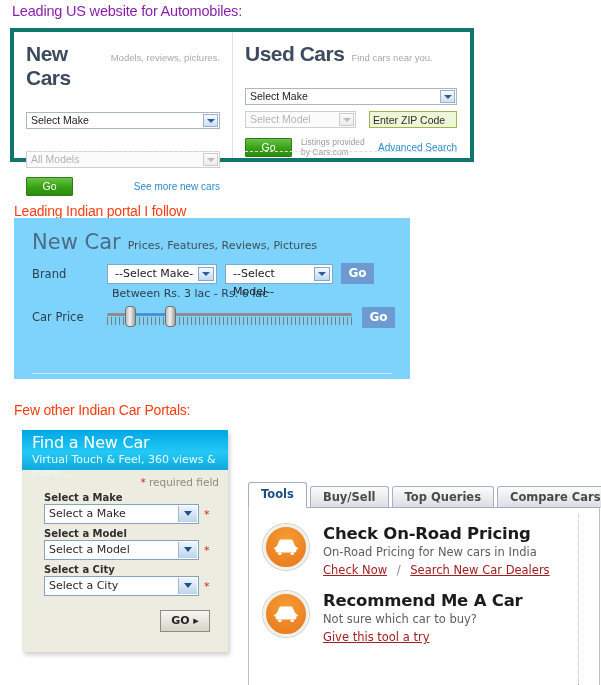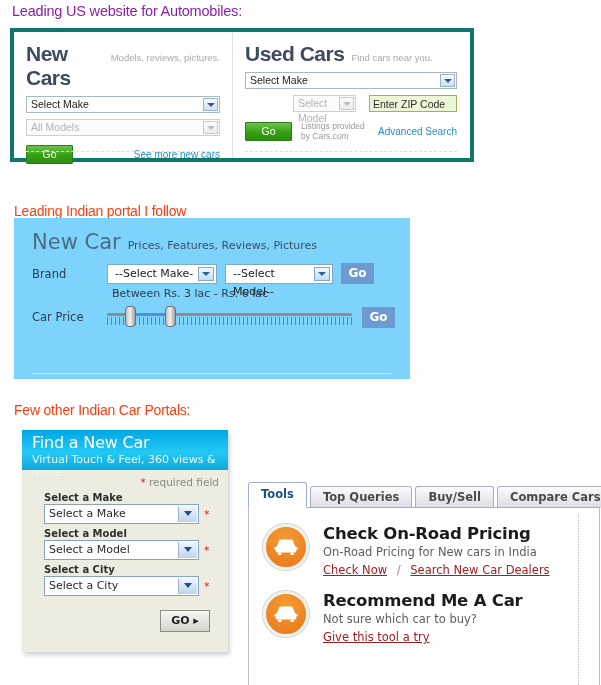--- a/index.html
+++ b/index.html
@@ -60,21 +60,21 @@
     box-sizing: border-box;
     height: 17px;
     width: 100%;
     border: 1px solid #a9b6c4;
     background: #fff;
     font-size: 10.5px;
     color: #222;
     padding: 0 18px 0 4px;
     line-height: 15px;
     position: relative;
-    margin-top: 6px;
+    margin-top: 22px;
   }
   .us-select.disabled {
     color: #b4b4b4;
     border-color: #cfcfcf;
     background: #fbfbfb;
   }
   .us-arrow {
     position: absolute; right: 1px; top: 1px;
     width: 15px; height: 13px;
     background: linear-gradient(#f7fbff,#cfe0f2);
@@ -84,21 +84,21 @@
   .us-arrow:after {
     content: "";
     position: absolute; left: 3px; top: 4px;
     border-left: 4px solid transparent;
     border-right: 4px solid transparent;
     border-top: 4px solid #2f5d96;
   }
   .us-arrow.dim { background: linear-gradient(#fcfcfc,#ececec); border-color:#cccccc; }
   .us-arrow.dim:after { border-top-color: #bdbdbd; }
 
-  .zip-row { display: flex; gap: 13px; margin-top: 6px; margin-left: 48px; }
+  .zip-row { display: flex; gap: 13px; margin-top: 6px; }
   .zip-row .us-select { margin-top: 0; width: 135px; }
   .zip-input {
     box-sizing: border-box;
     width: 88px; height: 17px;
     border: 1px solid #9fb44f;
     background: #edf7d8;
     color: #2d2d2d;
     font-size: 10.5px;
     padding: 0 3px;
     line-height: 15px;
@@ -462,22 +462,22 @@
   </div>
 
   <div id="fnc-go-row">
     <div id="fnc-go">GO ▸</div>
   </div>
 </div>
 
 <div id="tools-panel">
   <div id="tab-strip">
     <div class="tab active">Tools</div>
+    <div class="tab">Buy/Sell</div>
     <div class="tab">Top Queries</div>
-    <div class="tab">Buy/Sell</div>
     <div class="tab">Compare Cars</div>
 
   </div>
 
   <div id="tab-body">
 
     <div class="tool-row">
       <div class="tool-icon">
         <svg width="26" height="20" viewBox="0 0 26 20">
           <path d="M4 9 L6.2 3.6 Q6.6 2.4 8 2.4 L18 2.4 Q19.4 2.4 19.8 3.6 L22 9 Z" fill="#ffffff"></path>

